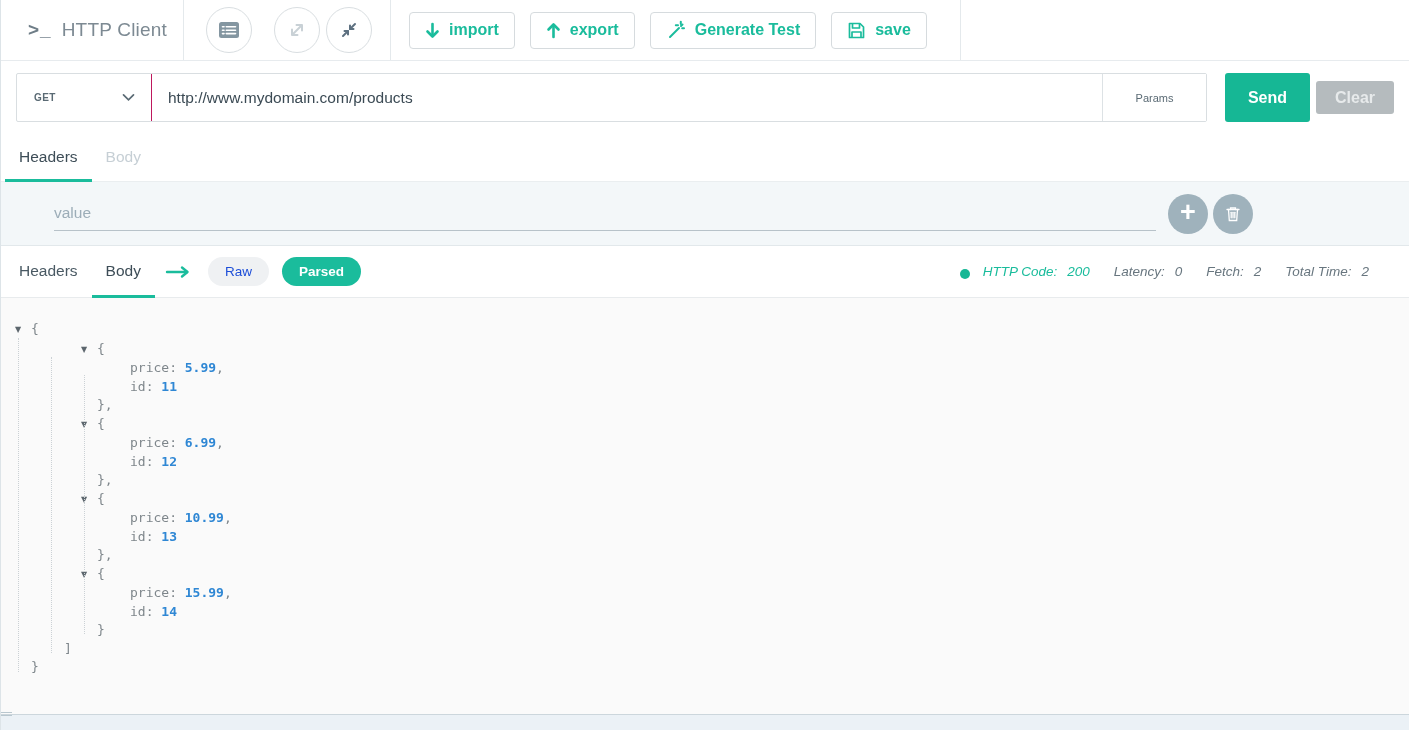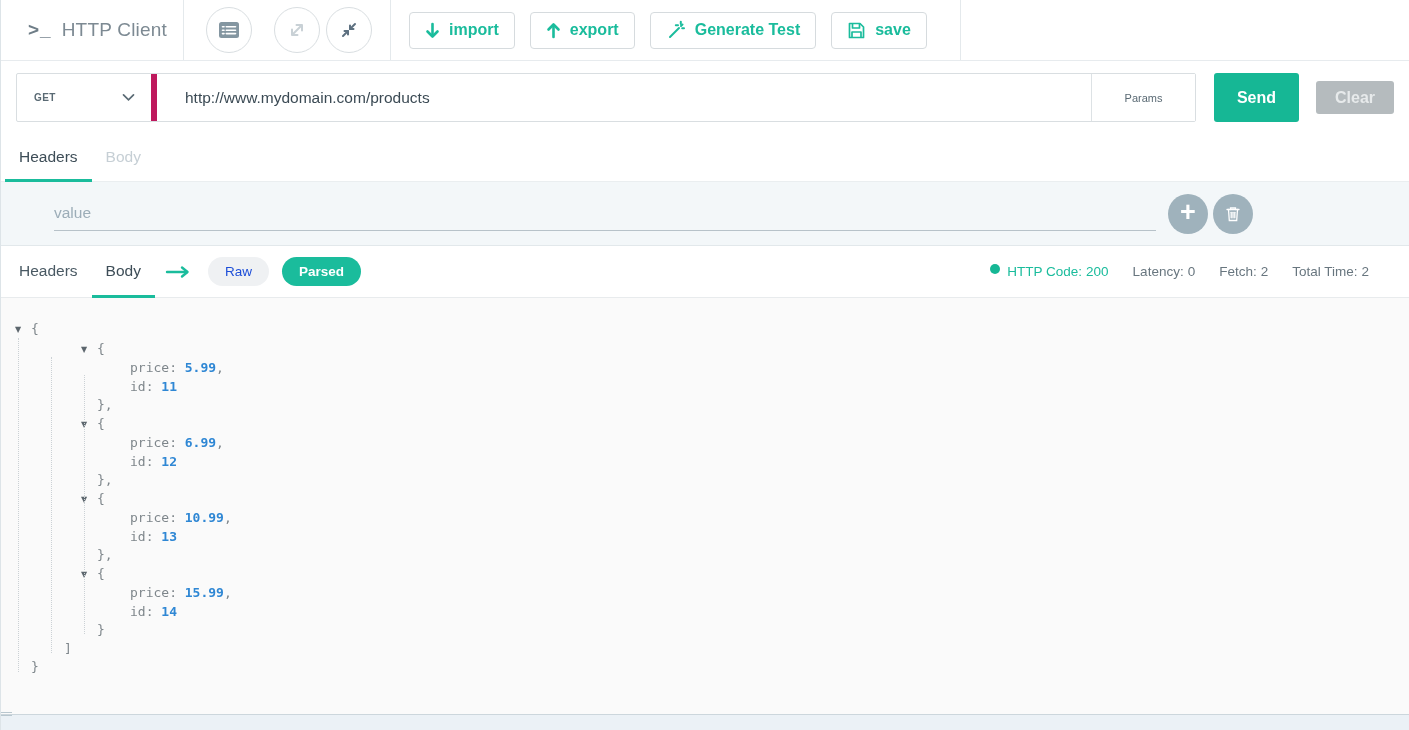--- a/index.html
+++ b/index.html
@@ -25,27 +25,27 @@
     border:1px solid #d6dbde; border-radius:4px; padding:0 15px; margin-right:15px;
     color:#1abc9c; font-size:16px; font-weight:600; cursor:pointer; font-family:"Liberation Sans",sans-serif; }
 
   
   .request-row { height:73px; flex:0 0 73px; display:flex; align-items:center; padding:0 15px; background:#fff; }
   .url-group { display:flex; align-items:stretch; height:49px; flex:1;
     border:1px solid #d9dee1; border-radius:2px; background:#fff; }
   .method-select { width:134px; display:flex; align-items:center; justify-content:space-between;
     padding:0 16px 0 17px; cursor:pointer; }
   .method-label { color:#5a6a74; font-size:10px; font-weight:700; letter-spacing:.4px; }
-  .url-input { flex:1; border:none; border-left:6px solid #be185d; outline:none;
-    padding:0 28px; font-size:15.5px; color:#3b4a54; font-family:"Liberation Sans",sans-serif; }
+  .url-input { flex:1; border:none; border-left:1px solid #be185d; outline:none;
+    padding:0 16px; font-size:15.5px; color:#3b4a54; font-family:"Liberation Sans",sans-serif; }
   .params-btn { width:104px; border:none; border-left:1px solid #dde2e5; background:#fff;
     color:#5a6a74; font-size:11px; cursor:pointer; font-family:"Liberation Sans",sans-serif; }
   .send-btn { width:85px; height:49px; margin-left:18px; border:none; border-radius:3px;
     background:#16b795; color:#fff; font-size:16px; font-weight:700; cursor:pointer; font-family:"Liberation Sans",sans-serif; }
-  .clear-btn { width:78px; height:33px; margin-left:17px; border:none; border-radius:3px;
+  .clear-btn { width:78px; height:33px; margin-left:6px; border:none; border-radius:3px;
     background:#b5bbbe; color:#e7eaeb; font-size:16px; font-weight:700; cursor:pointer; font-family:"Liberation Sans",sans-serif; }
 
   
   .req-tabs { height:48px; flex:0 0 48px; display:flex; align-items:stretch;
     padding:0 4px; border-bottom:1px solid #eaeef0; background:#fff; }
   .tab { display:flex; align-items:center; padding:0 14px; font-size:15.5px; cursor:pointer;
     border-bottom:3px solid transparent; margin-bottom:-1px; color:#c6cfd5; }
   .tab.active { color:#3d4d57; border-bottom-color:#1abc9c; }
 
   
@@ -65,21 +65,21 @@
   .resp-toolbar { height:52px; flex:0 0 52px; display:flex; align-items:stretch;
     padding:0 40px 0 4px; border-bottom:1px solid #e8ebed; background:#fff; }
   .resp-toolbar .tab { color:#495963; }
   .resp-toolbar .tab.active { color:#3d4d57; }
   .flow-arrow { display:flex; align-items:center; margin:0 8px 0 10px; }
   .pill { align-self:center; border:none; border-radius:15px; padding:7px 17px; font-size:13.5px;
     cursor:pointer; font-family:"Liberation Sans",sans-serif; }
   .pill.raw { background:#eff1f3; color:#1d4ed8; margin-left:8px; }
   .pill.parsed { background:#1abc9c; color:#fff; margin-left:13px; font-weight:600; }
   .status-group { margin-left:auto; display:flex; align-items:center; gap:24px; }
-  .status-item { display:flex; align-items:flex-start; gap:4px; font-size:13.5px; color:#68767f; }
+  .status-item { display:flex; align-items:flex-end; gap:10px; font-size:13.5px; color:#68767f;font-style:italic; }
   .status-item.code { color:#1abc9c; }
   .status-dot { width:10px; height:10px; border-radius:50%; background:#16b795; margin-right:3px; }
 
   
   .resp-body { flex:1 1 auto; background:#fafafa; position:relative; overflow:hidden; }
   .json-tree { position:relative; padding-top:22px; font-family:"DejaVu Sans Mono","Liberation Mono",monospace;
     font-size:13px; line-height:18.5px; color:#7e868b; }
   .tree-line { white-space:pre; }
   .tree-toggle { display:inline-block; width:16px; font-family:"DejaVu Sans",sans-serif;
     font-size:8px; color:#5c666d; vertical-align:1px; cursor:pointer; }

